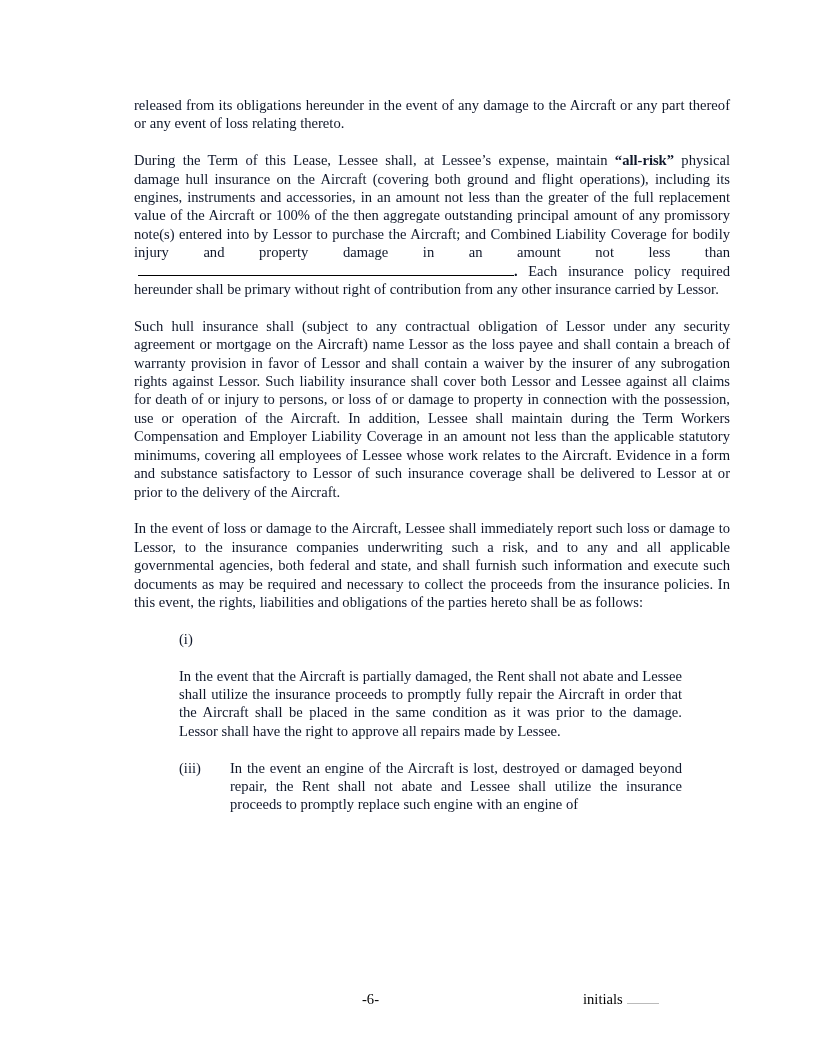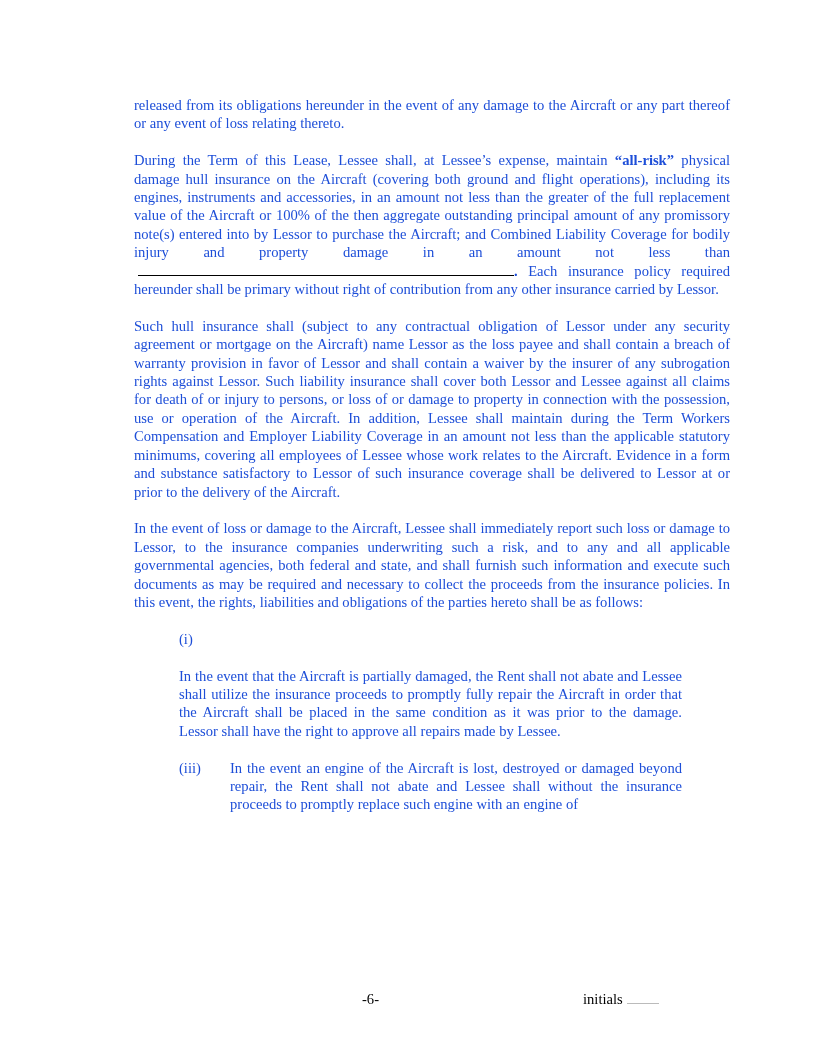--- a/index.html
+++ b/index.html
@@ -1,20 +1,20 @@
 <!DOCTYPE html>
 <html><head>
   <meta charset="utf-8">
   <style>
     html, body { margin: 0; padding: 0; background: #ffffff; }
     body { width: 816px; height: 1056px; position: relative; overflow: hidden; }
     .page {
       position: absolute; left: 134px; top: 96px; width: 596px;
       font-family: "Liberation Serif", "DejaVu Serif", serif;
-      font-size: 14.6px; line-height: 18.4px; color: #1d4ed8;
+      font-size: 14.6px; line-height: 18.4px; color: #0f172a;
     }
     p { margin: 0 0 18.4px 0; text-align: justify; }
     b { font-weight: bold; }
     .blank {
       display: inline-block; width: 376px; border-bottom: 1.3px solid #000;
       height: 13px; vertical-align: baseline; margin-left: 4px;
     }
     .items { margin-left: 45px; width: 503px; }
     .item { display: flex; margin-bottom: 18.4px; }
     .item .num { width: 51px; flex: 0 0 51px; }
@@ -45,21 +45,21 @@
 
   <div class="items">
     <div class="item">
       <span class="num">(i)</span>
     </div>
     <div class="item">
       <span class="txt">In the event that the Aircraft is partially damaged, the Rent shall not abate and Lessee shall utilize the insurance proceeds to promptly fully repair the Aircraft in order that the Aircraft shall be placed in the same condition as it was prior to the damage.  Lessor shall have the right to approve all repairs made by Lessee.</span>
     </div>
     <div class="item">
       <span class="num">(iii)</span>
-      <span class="txt">In the event an engine of the Aircraft is lost, destroyed or damaged beyond repair, the Rent shall not abate and Lessee shall without the insurance proceeds to promptly replace such engine with an engine of</span>
+      <span class="txt">In the event an engine of the Aircraft is lost, destroyed or damaged beyond repair, the Rent shall not abate and Lessee shall utilize the insurance proceeds to promptly replace such engine with an engine of</span>
     </div>
   </div>
 </div>
 
 <div class="footer">
   <span class="page-num">-6-</span>
   <span class="initials"><span>initials</span><span class="initials-blank"></span></span>
 </div>
 
 </body></html>

